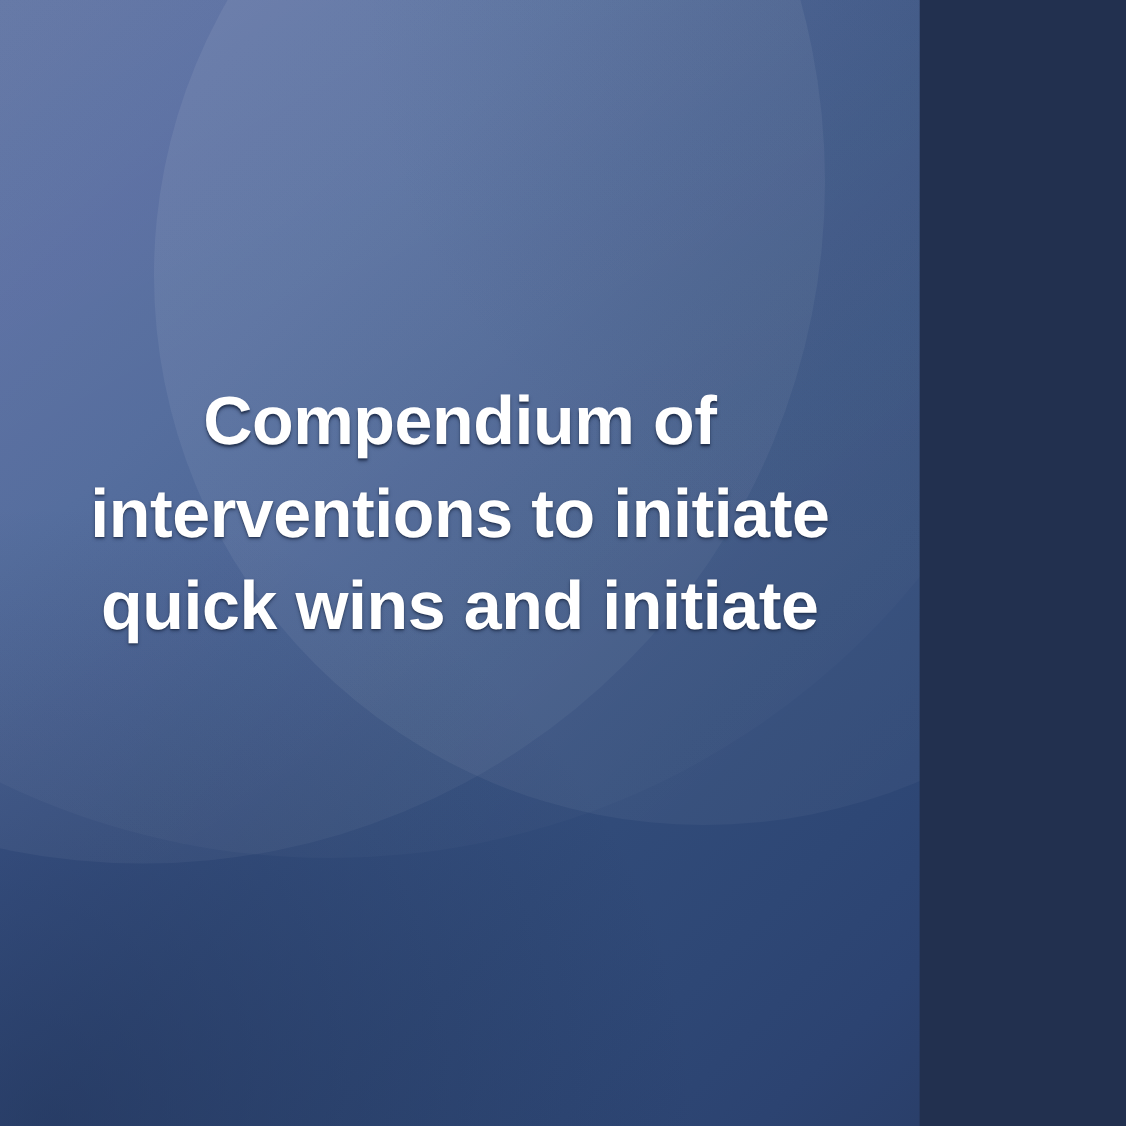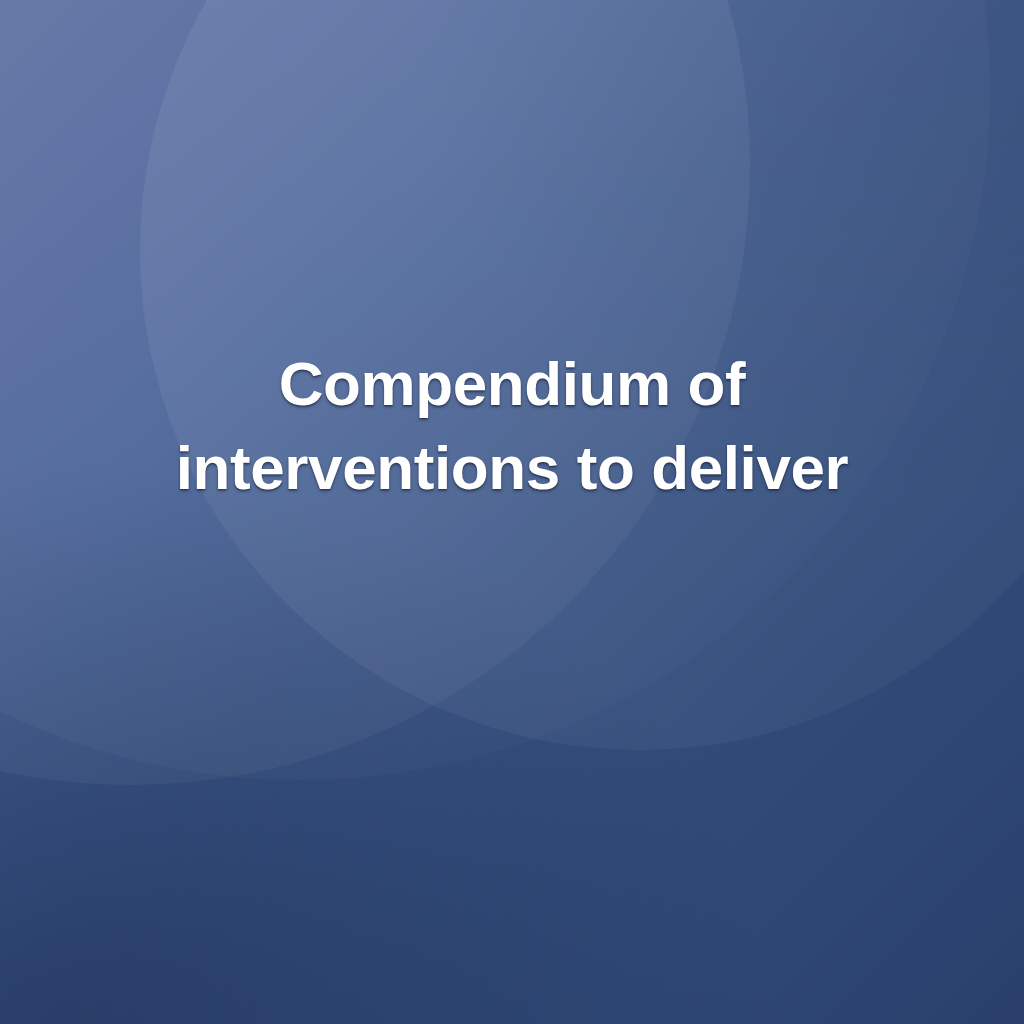--- a/index.html
+++ b/index.html
@@ -3,21 +3,21 @@
 <meta charset="utf-8">
 <title>Title Card</title>
 <style>
   html, body {
     margin: 0;
     padding: 0;
     background: #22304f;
   }
   #stage {
     position: relative;
-    width: 1024px;
+    width: 836px;
     height: 1024px;
     overflow: hidden;
     font-family: "Liberation Sans", "DejaVu Sans", sans-serif;
     
     background:
       linear-gradient(135deg,
         #53699c 0%,
         #4d639a 14%,
         #456095 28%,
         #3d588c 42%,
@@ -100,16 +100,17 @@
       <circle cx="130" cy="165" r="620" fill="url(#circleFadeA)"></circle>
 
       <circle cx="640" cy="250" r="500" fill="url(#circleFadeB)"></circle>
 
       <circle cx="300" cy="90" r="690" fill="url(#circleFadeC)"></circle>
     </g>
   </svg>
 
   <div id="text-block">
     <span class="title-line">Compendium of</span>
-    <span class="title-line">interventions to deliver</span>
+    <span class="title-line">interventions to initiate</span>
+    <span class="title-line">quick wins and initiate</span>
   </div>
 
 </div>
 
 </body></html>

